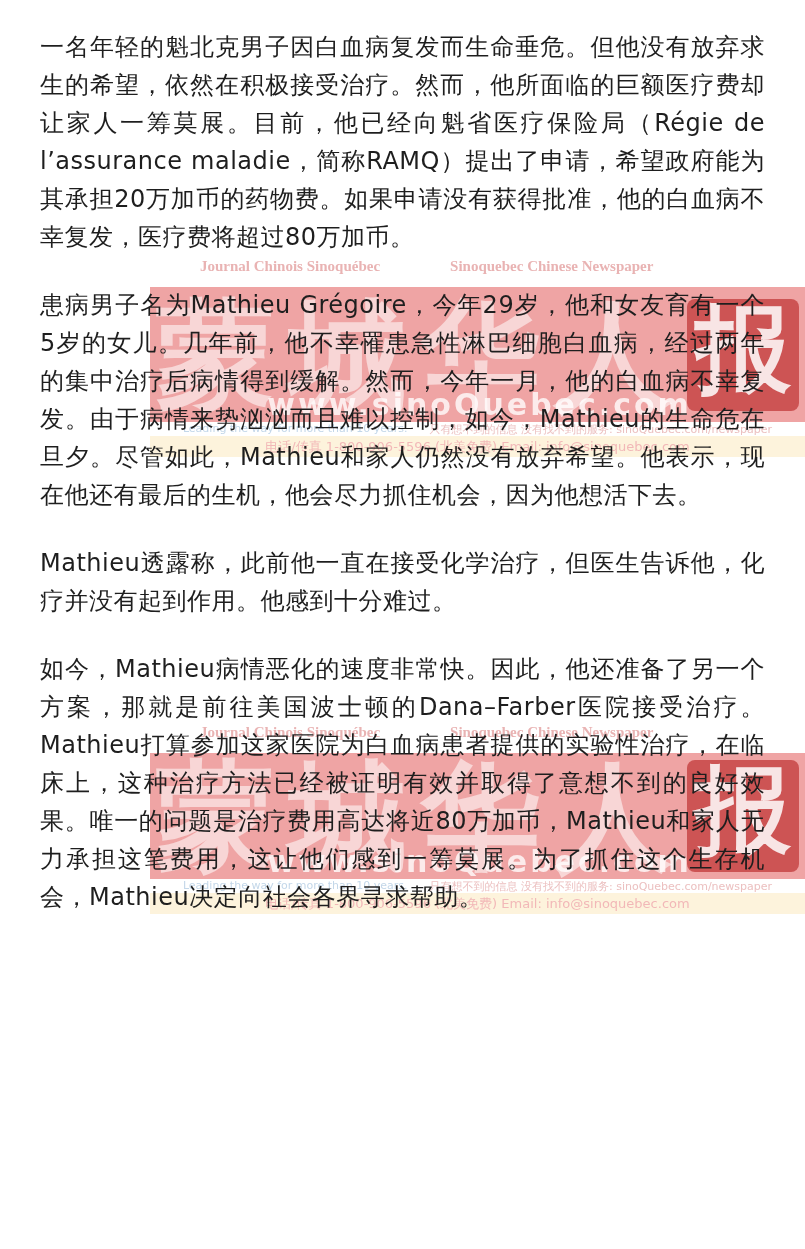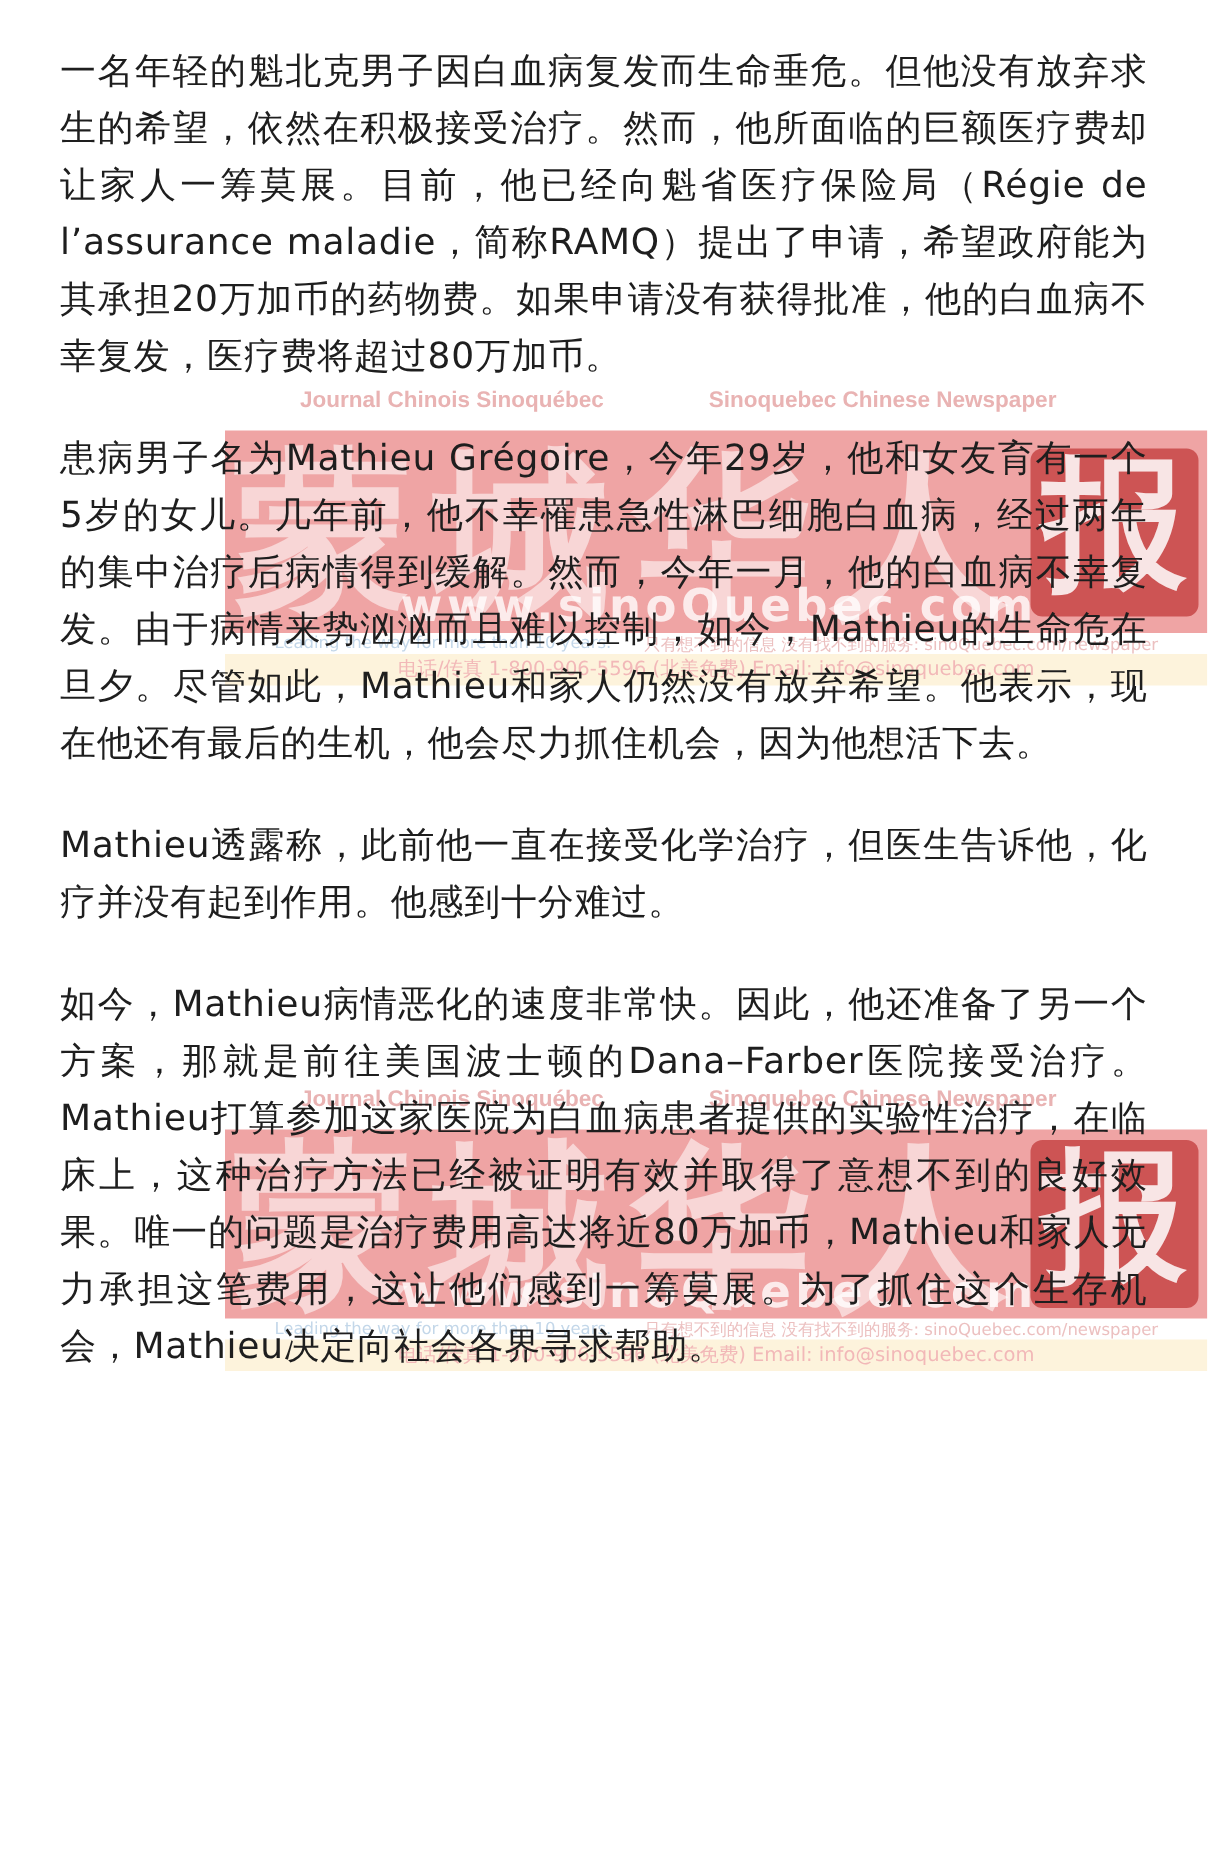--- a/index.html
+++ b/index.html
@@ -19,21 +19,21 @@
     width: 655px;
     z-index: 0;
   }
   .stamp-a { top: 258px; }
   .stamp-b { top: 724px; }
   .stamp-caption {
     display: flex;
     gap: 70px;
     padding-left: 50px;
     height: 18px;
-    font-family: Liberation Sans, sans-serif;
+    font-family: Liberation Serif, serif;
     font-weight: bold;
     font-size: 15px;
     color: #e9b3b3;
     white-space: nowrap;
   }
   .stamp-block {
     position: relative;
     margin-top: 11px;
     height: 135px;
     background: #efa4a4;

